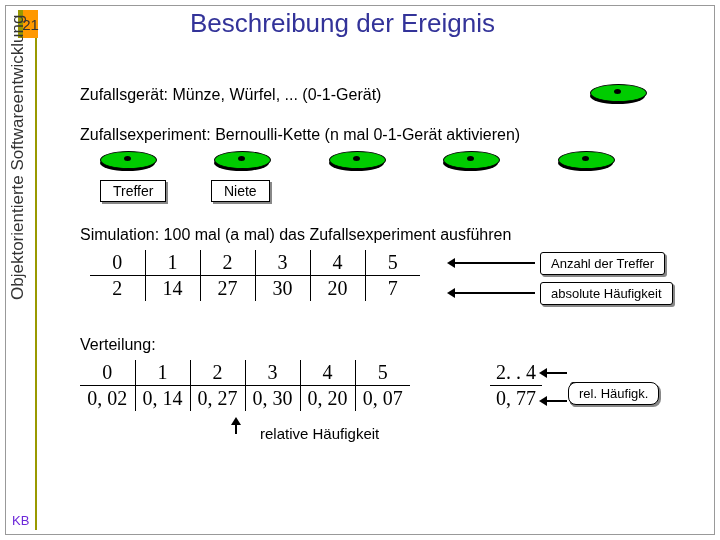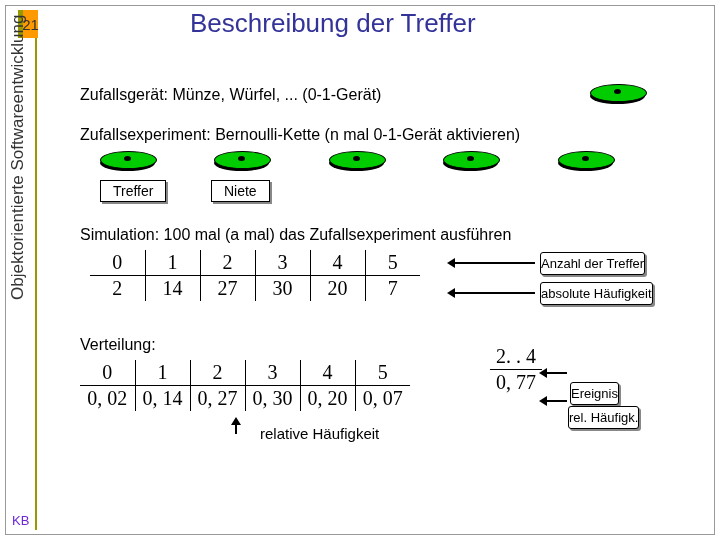--- a/index.html
+++ b/index.html
@@ -105,21 +105,21 @@
     width: 55px;
     font-family: "Times New Roman", serif;
   }
   .table1 tr:first-child td { border-bottom: 1px solid #000; }
   .table1 td + td { border-left: 1px solid #000; }
   .legend {
     position: absolute;
     border: 1px solid #000;
     box-shadow: 2px 2px 0 #888;
     border-radius: 3px;
-    padding: 3px 0;
+    padding: 3px 10px;
     font-size: 13px;
     background: #fff;
     white-space: nowrap;
   }
   .leg1 { top: 182px; left: 460px; }
   .leg2 { top: 212px; left: 460px; }
   .arrow1 {
     position: absolute; top: 192px; left: 370px;
     width: 85px; height: 2px; background: #000;
   }
@@ -139,31 +139,31 @@
   }
   .table2 td {
     font-size: 20px; text-align: center;
     padding: 1px 2px;
     width: 55px;
     font-family: "Times New Roman", serif;
   }
   .table2 tr:first-child td { border-bottom: 1px solid #000; }
   .table2 td + td { border-left: 1px solid #000; }
   .table3 {
-    position: absolute; top: 274px; left: 410px;
+    position: absolute; top: 290px; left: 410px;
     border-collapse: collapse;
   }
   .table3 td {
     font-size: 20px; text-align: center;
     padding: 1px 6px;
     font-family: "Times New Roman", serif;
   }
   .table3 tr:first-child td { border-bottom: 1px solid #000; }
   .leg3 { top: 284px; left: 490px; margin-top: 28px; }
-  .leg4 { top: 336px; left: 488px; }
+  .leg4 { top: 312px; left: 488px; border-radius: 8px; }
   .arrow3 { position: absolute; top: 302px; left: 462px; width: 25px; height: 2px; background: #000; }
   .arrow3::before { content: ""; position: absolute; left: -8px; top: -4px; border: 5px solid transparent; border-right: 8px solid #000; }
   .arrow4 { position: absolute; top: 330px; left: 462px; width: 25px; height: 2px; background: #000; }
   .arrow4::before { content: ""; position: absolute; left: -8px; top: -4px; border: 5px solid transparent; border-right: 8px solid #000; }
   .relh-label {
     position: absolute; top: 355px; left: 180px;
     font-size: 15px;
   }
   .relh-arrow {
     position: absolute; top: 350px; left: 155px;
@@ -172,21 +172,21 @@
   .relh-arrow::before {
     content: ""; position: absolute; top: -8px; left: -4px;
     border: 5px solid transparent; border-bottom: 8px solid #000;
   }
 </style>
 </head>
 <body>
 
 <div class="page-border"></div>
 <div class="slide-num-box">21</div>
-<div class="title">Beschreibung der Treffer</div>
+<div class="title">Beschreibung der Ereignis</div>
 <div class="vline"></div>
 <div class="side-label">Objektorientierte Softwareentwicklung</div>
 <div class="kb">KB</div>
 
 <div class="content">
 
   <div class="row1">
     <span class="line">Zufallsgerät: Münze, Würfel, ... (0-1-Gerät)</span>
     <span class="coin coin-inline">
         <span class="dot"></span>

